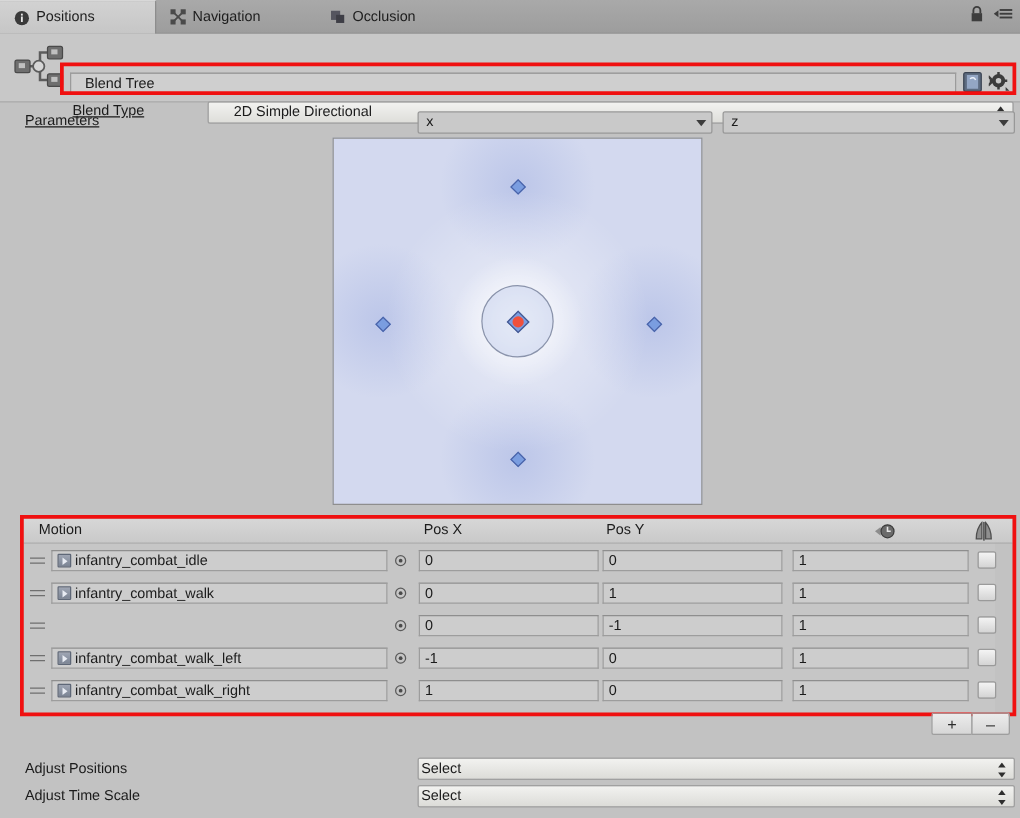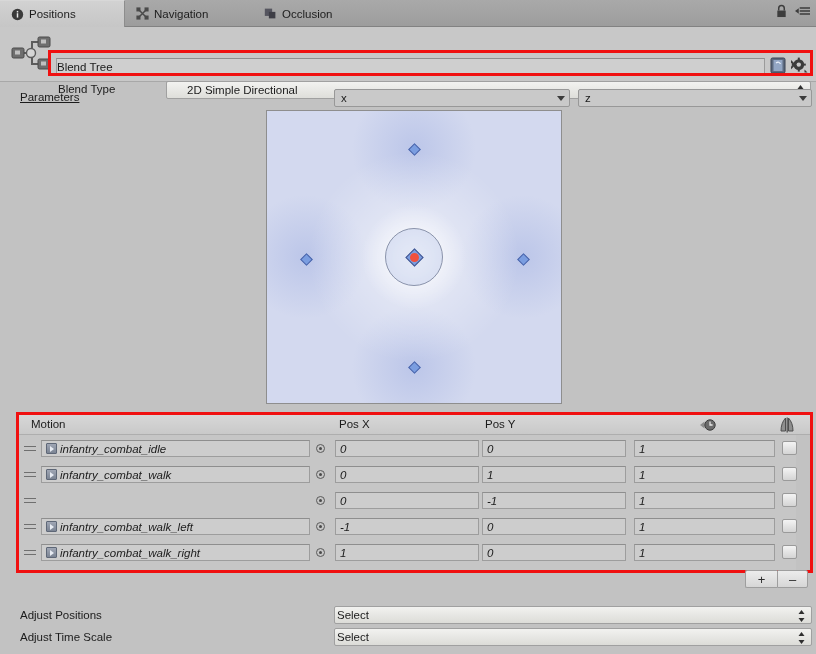--- a/index.html
+++ b/index.html
@@ -39,30 +39,30 @@
   .hdr {
     position:absolute; left:0; top:27px; width:816px; height:55px;
     background:#c8c8c8; border-bottom:1px solid #a8a8a8;
   }
   .tree-icon { position:absolute; left:10px; top:6px; width:42px; height:40px; }
 
   .name-field {
     position:absolute; left:56px; top:31px; width:709px; height:17px;
     background:#cfcfcf;
     border:1px solid #9b9b9b; border-top-color:#8f8f8f;
-    display:flex; align-items:center; padding-left:0;
+    display:flex; align-items:center; padding-left:11px;
     font-size:11.5px;
     text-align:center;
   }
   .hdr-btn { position:absolute; top:30px; width:16px; height:17px; }
   .hdr-btn.book { left:770px; }
   .hdr-btn.gear { left:791px; }
 
   .bt-label {
-    position:absolute; left:58px; top:56px; font-size:11.5px;
+    position:absolute; left:58px; top:56px; font-size:11.5px;text-decoration:underline;
   }
   .bt-popup {
     position:absolute; left:166px; top:54px; width:645px; height:18px;
     background: linear-gradient(#f2f2f0,#dededa);
     border:1px solid #a0a0a0; border-radius:2px;
     display:flex; align-items:center; padding-left:20px;
     font-size:11.5px;
   }
   .popup-arrows { position:absolute; right:6px; top:3px; }
 
@@ -130,21 +130,21 @@
   .mhead .h { position:absolute; top:3px; font-size:11.5px; }
   .row { position:absolute; left:0; width:791px; height:23px; }
   .grip { position:absolute; left:5px; top:9px; width:12px; }
   .grip i { display:block; height:1px; background:#6f6f6f; margin-bottom:3px; }
 
   .txtfield {
     position:absolute; height:17px;
     background:#cdcdcd;
     border:1px solid #9d9d9d; border-top-color:#8e8e8e;
     display:flex; align-items:center;
-    font-size:11.5px; padding-left:4px;font-style:italic;
+    font-size:11.5px; padding-left:4px;
   }
   .clipico {
     width:11px; height:11px; margin-right:3px; flex:0 0 auto;
     background: linear-gradient(#9fa6b4,#7b8494);
     border:1px solid #5e6777; border-radius:1px;
     position:relative;
   }
   .clipico::after{
     content:""; position:absolute; left:3px; top:2px;
     border-left:4px solid #e8ecf3;

